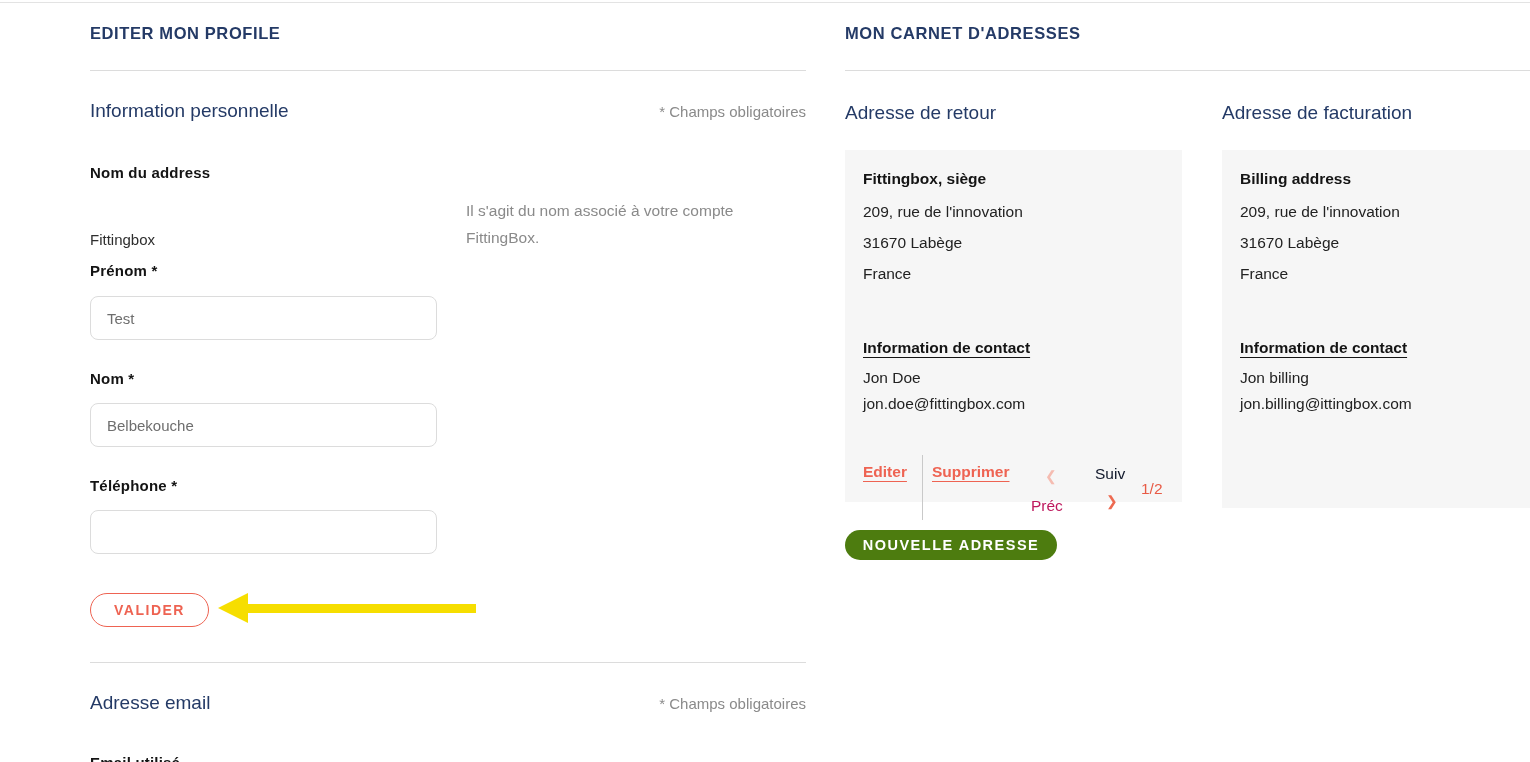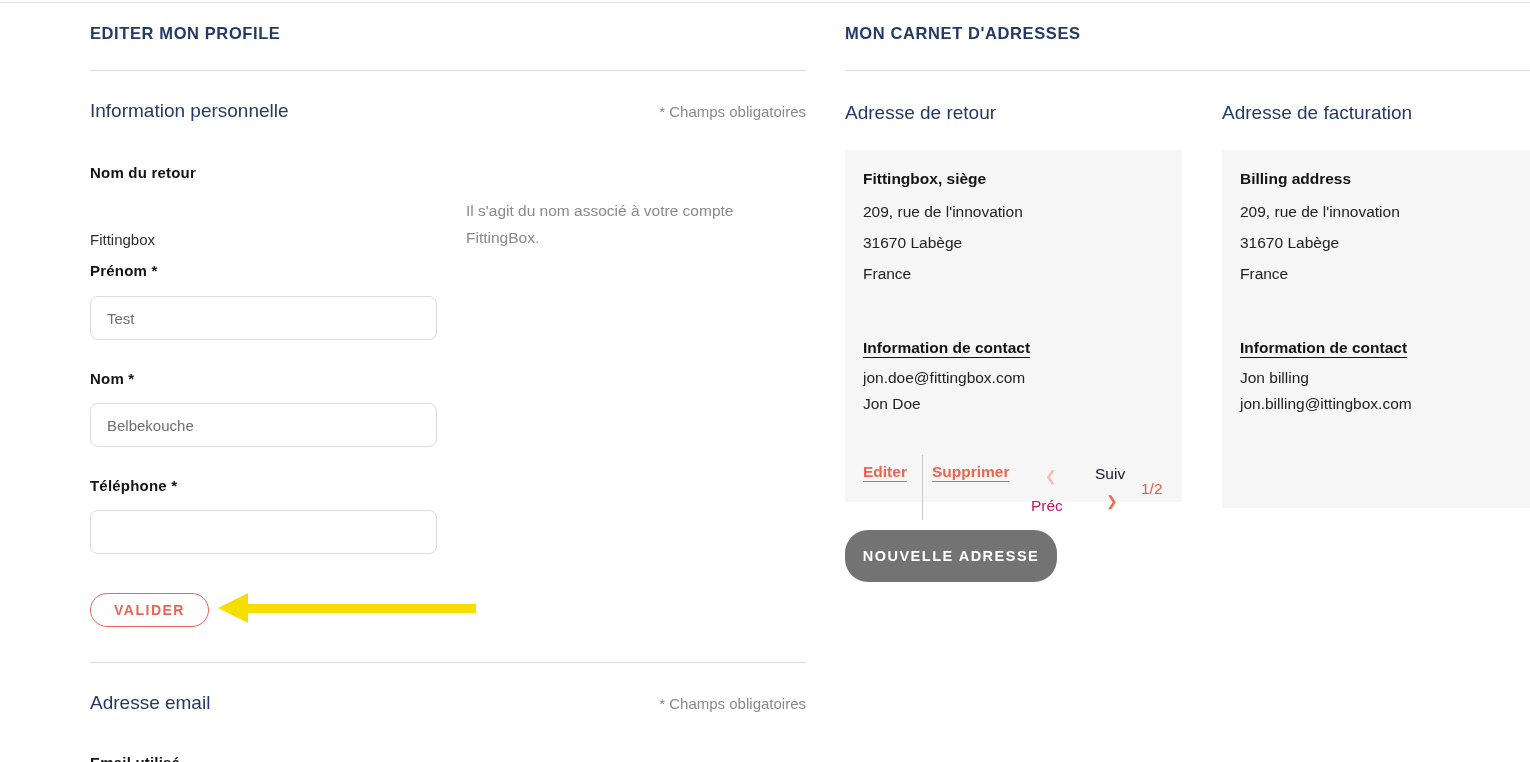--- a/index.html
+++ b/index.html
@@ -49,23 +49,23 @@
     display:flex; align-items:center; justify-content:center;
     width:119px; height:34px;
     border:1.5px solid #ee6352; border-radius:23px;
     background:#fff; color:#ee6352;
     font-size:14px; font-weight:700; letter-spacing:1.5px;
     font-family:"Liberation Sans","DejaVu Sans",sans-serif;
     cursor:pointer;
   }
   .btn-solid {
     display:flex; align-items:center; justify-content:center;
-    width:212px; height:52px;
+    width:212px; height:30px;
     border:none; border-radius:23px;
-    background:#737373; color:#ffffff;
+    background:#4d7c0f; color:#ffffff;
     font-size:14.5px; font-weight:700; letter-spacing:1.5px;
     font-family:"Liberation Sans","DejaVu Sans",sans-serif;
     cursor:pointer;
   }
   
   .arrow-head {
     width:0; height:0;
     border-top:15px solid transparent;
     border-bottom:15px solid transparent;
     border-right:30px solid #f6de00;
@@ -107,21 +107,21 @@
 
 <div class="page">
   <div class="top-rule"></div>
 
   <div class="abs section-title" style="left:90px; top:24px;">EDITER MON PROFILE</div>
   <div class="abs hrule" style="left:90px; top:70px; width:716px;"></div>
 
   <div class="abs sub-heading" style="left:90px; top:100px;">Information personnelle</div>
   <div class="abs required-note" style="left:90px; top:103px; width:716px;">* Champs obligatoires</div>
 
-  <div class="abs field-label" style="left:90px; top:164px;">Nom du retour</div>
+  <div class="abs field-label" style="left:90px; top:164px;">Nom du address</div>
   <div class="abs static-value" style="left:90px; top:211px;margin-top:20px;">Fittingbox</div>
   <div class="abs help-text" style="left:466px; top:197px;">Il s'agit du nom associé à votre compte FittingBox.</div>
 
   <div class="abs field-label" style="left:90px; top:262px;">Prénom *</div>
   <input class="abs text-input" style="left: 90px; top: 296px;" type="text" value="Test">
 
   <div class="abs field-label" style="left:90px; top:370px;">Nom *</div>
   <input class="abs text-input" style="left: 90px; top: 403px;" type="text" value="Belbekouche">
 
   <div class="abs field-label" style="left:90px; top:477px;">Téléphone *</div>
@@ -144,22 +144,22 @@
 
   <div class="abs sub-heading" style="left:845px; top:102px;">Adresse de retour</div>
   <div class="abs sub-heading" style="left:1222px; top:102px;">Adresse de facturation</div>
 
   <div class="abs addr-card" style="left:845px; top:150px; width:337px; height:352px;">
     <div class="card-name">Fittingbox, siège</div>
     <div class="card-line">209, rue de l'innovation</div>
     <div class="card-line">31670 Labège</div>
     <div class="card-line">France</div>
     <div class="contact-heading">Information de contact</div>
+    <div class="contact-line">Jon Doe</div>
     <div class="contact-line">jon.doe@fittingbox.com</div>
-    <div class="contact-line">Jon Doe</div>
 
     <div class="card-footer">
       <span class="action-link" style="position:absolute; left:0; top:0;">Editer</span>
       <span class="action-link" style="position:absolute; left:69px; top:0;">Supprimer</span>
     </div>
     <div class="v-divider" style="left:77px; top:305px; height:65px;"></div>
 
     <span class="pg pg-prev-chevron" style="left:200px; top:318px;">❮</span>
     <span class="pg pg-prev-label" style="left:186px; top:347px;">Préc</span>
     <span class="pg pg-next-label" style="left:250px; top:315px;">Suiv</span>

